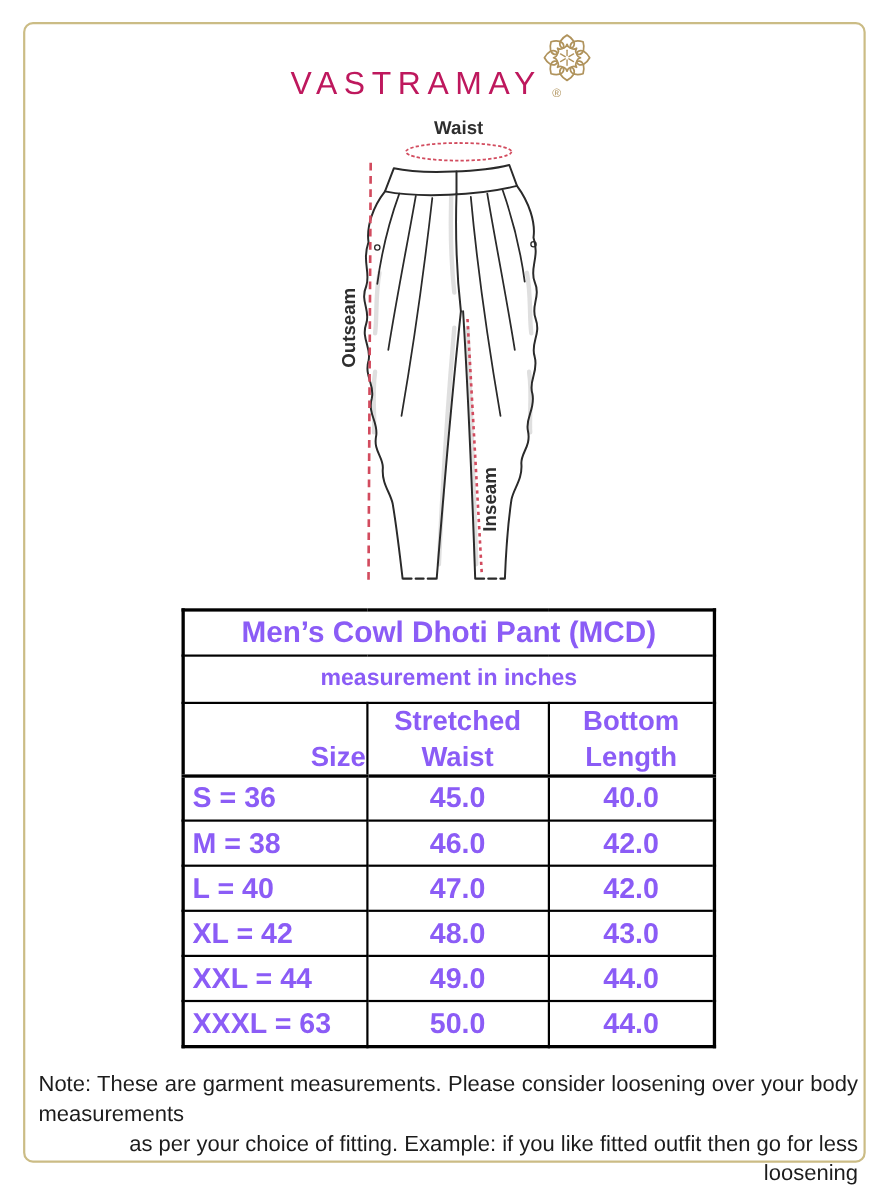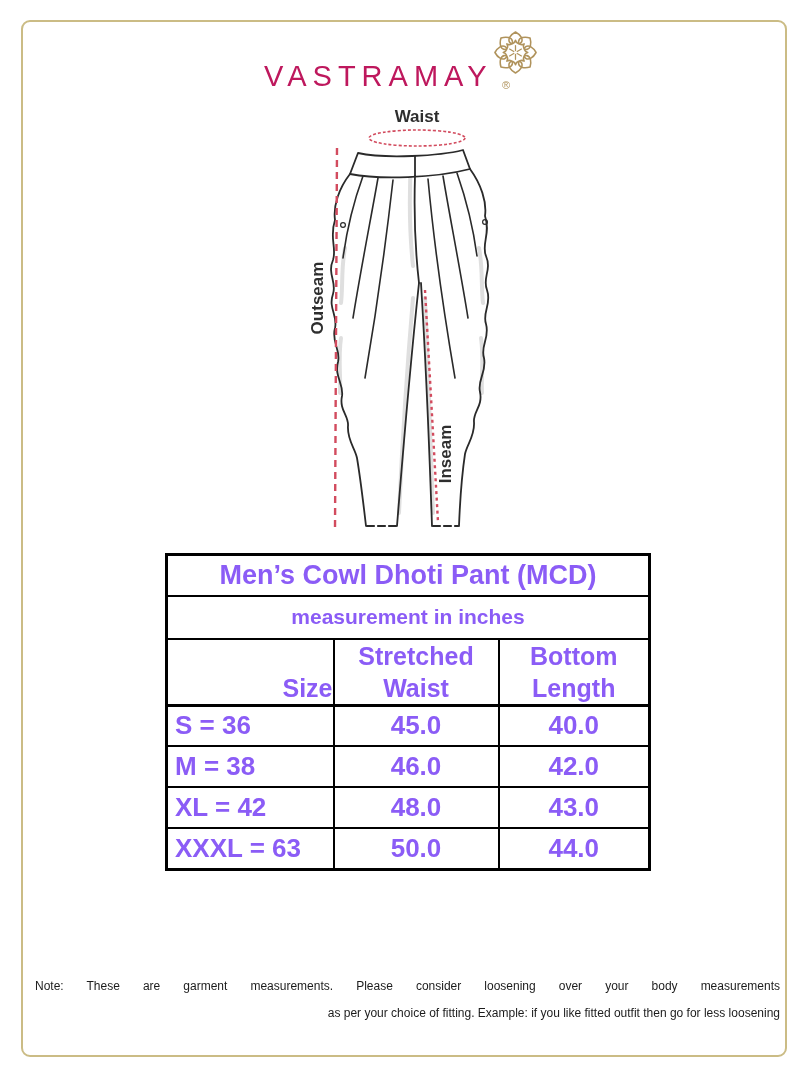--- a/index.html
+++ b/index.html
@@ -35,21 +35,21 @@
   td.tbl-title{height:41px;text-align:center;font-weight:bold;font-size:27px;}
   td.tbl-subtitle{height:43px;text-align:center;font-weight:bold;font-size:21px;}
   tr.colhead th{height:58px;font-size:25px;font-weight:bold;line-height:1.28;border-bottom-width:3px;}
   th.col-size{vertical-align:bottom;text-align:right;padding-bottom:3px;}
   th.col-mid,th.col-right{vertical-align:middle;text-align:center;}
   tr.data-row td{height:41px;font-size:26px;font-weight:bold;vertical-align:middle;}
   tr.data-row td.cell-size{text-align:left;padding-left:7px;}
   tr.data-row td.cell-num{text-align:center;}
   
   .note{position:absolute;left:35px;top:973px;width:745px;color:#1c1c1c;
-        font-size:12px;line-height:27px;}
+        font-size:20px;line-height:27px;}
   .note p{margin:0;}
   .note .l1{text-align:justify;text-align-last:justify;}
   .note .l2{text-align:right;}
 </style>
 </head>
 <body>
 
 <div class="frame"></div>
 
 <div class="logo-text">VASTRAMAY</div>
@@ -151,23 +151,33 @@
       <td class="cell-size">S = 36</td>
       <td class="cell-num">45.0</td>
       <td class="cell-num">40.0</td>
     </tr>
     <tr class="data-row">
       <td class="cell-size">M = 38</td>
       <td class="cell-num">46.0</td>
       <td class="cell-num">42.0</td>
     </tr>
     <tr class="data-row">
+      <td class="cell-size">L = 40</td>
+      <td class="cell-num">47.0</td>
+      <td class="cell-num">42.0</td>
+    </tr>
+    <tr class="data-row">
       <td class="cell-size">XL = 42</td>
       <td class="cell-num">48.0</td>
       <td class="cell-num">43.0</td>
+    </tr>
+    <tr class="data-row">
+      <td class="cell-size">XXL = 44</td>
+      <td class="cell-num">49.0</td>
+      <td class="cell-num">44.0</td>
     </tr>
     <tr class="data-row">
       <td class="cell-size">XXXL = 63</td>
       <td class="cell-num">50.0</td>
       <td class="cell-num">44.0</td>
     </tr>
   </tbody>
 </table>
 
 <div class="note">

